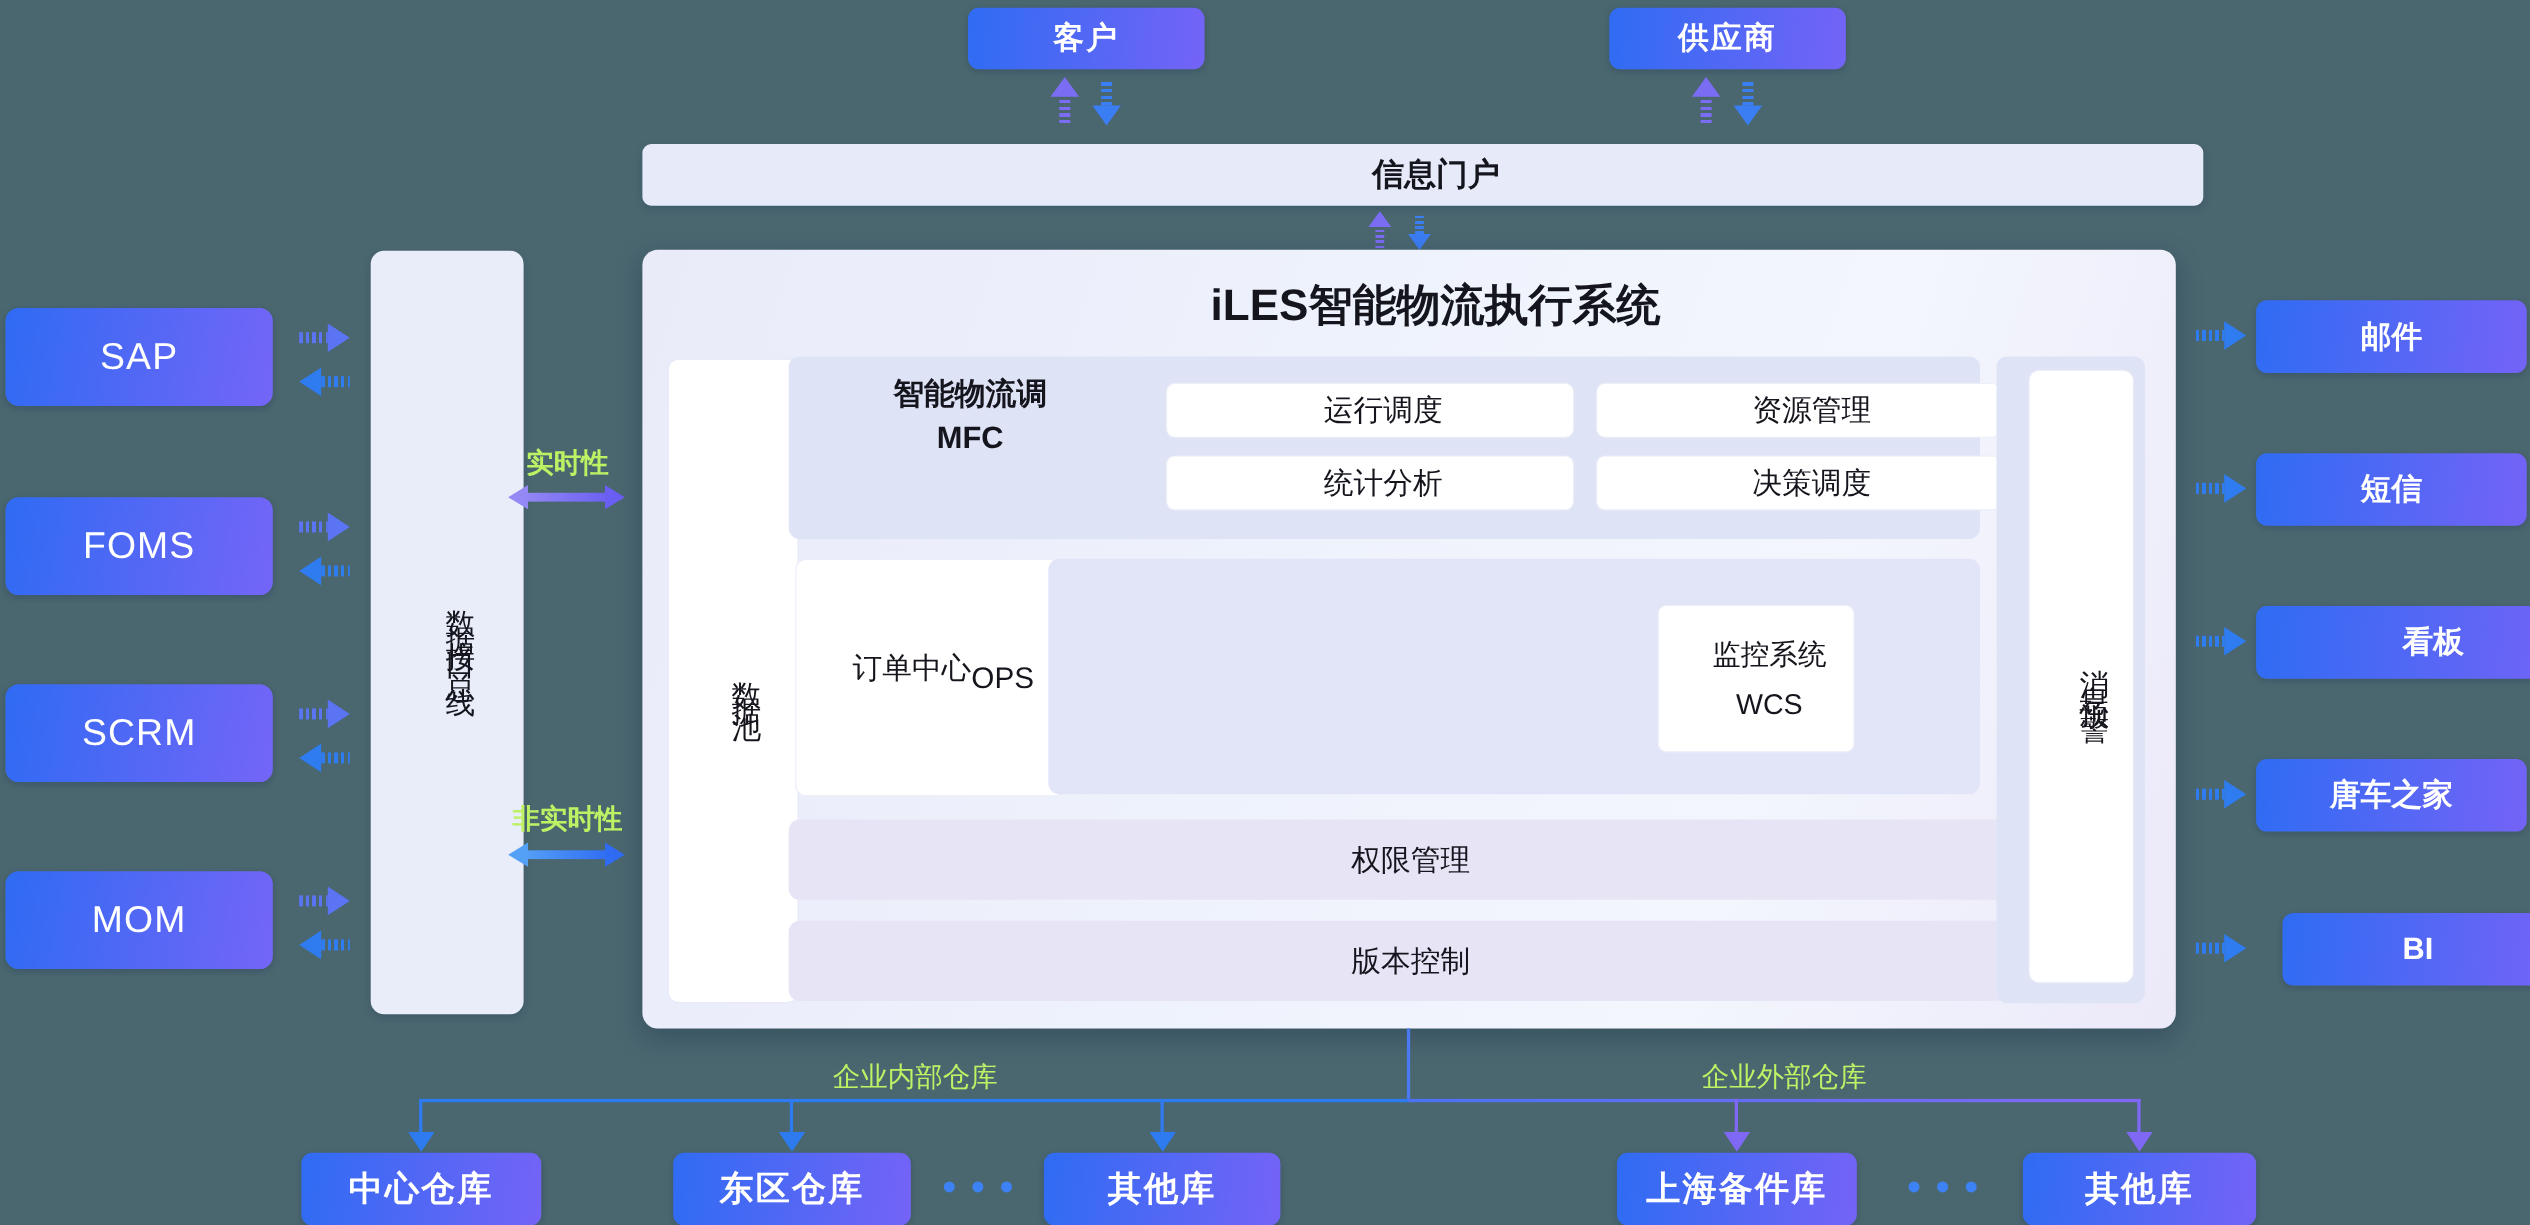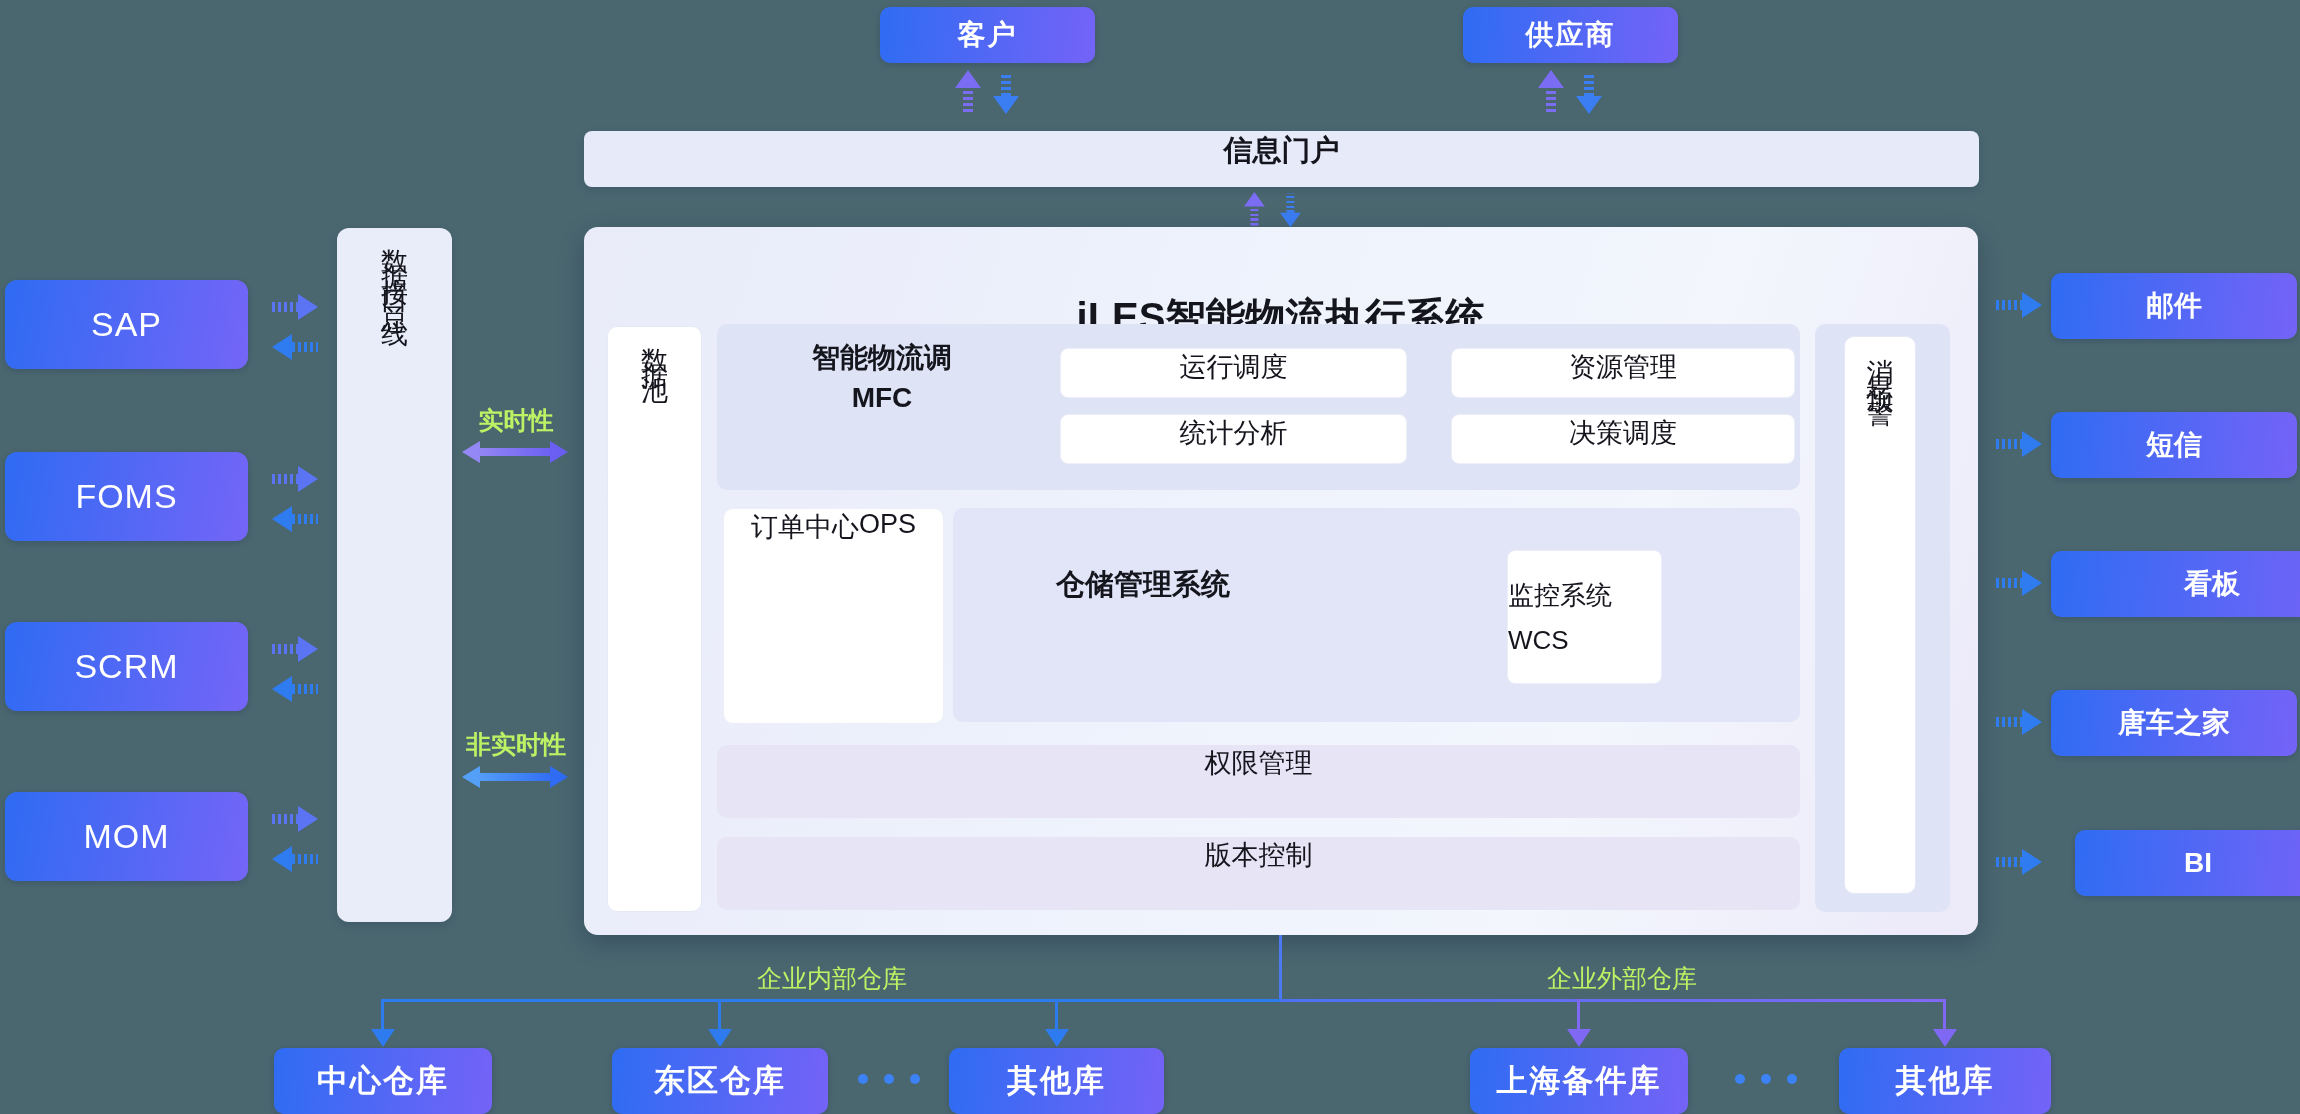--- a/index.html
+++ b/index.html
@@ -3,21 +3,21 @@
 <meta charset="utf-8">
 <style>
   html,body{margin:0;padding:0;}
   body{
     width:2300px;height:1114px;position:relative;overflow:hidden;
     background:var(--bg,#4a6770);
     font-family:"Liberation Sans","DejaVu Sans",sans-serif;
     color:#15151d;
   }
   .abs{position:absolute;}
-  .ctr{display:flex;justify-content:center;}
+  .ctr{display:flex;align-items:center;justify-content:center;padding-left:24px;}
 
   
   .gbox{
     background:linear-gradient(95deg,var(--g1,#2f6cf3) 0%,var(--g2,#7463f7) 100%);
     color:#fff;border-radius:10px;
     display:flex;align-items:center;justify-content:center;
     box-shadow:0 2px 6px rgba(10,20,60,.18);
   }
   .gbox span{font-weight:700;}
 
@@ -45,21 +45,21 @@
   .portal{
     left:584px;top:131px;width:1395px;height:56px;border-radius:8px;
     background:var(--portal_bg,#e7eaf8);font-size:29px;font-weight:700;
     box-shadow:0 3px 8px rgba(10,20,60,.15);
   }
   .mainbox{
     left:584px;top:227px;width:1394px;height:708px;border-radius:14px;
     background:linear-gradient(108deg,#e9ebf9 0%,#eef2fc 40%,#f3f6fd 72%,#ece9f9 100%);
     box-shadow:0 8px 24px rgba(10,25,55,.28);
   }
-  .main-title{left:584px;top:252px;width:1394px;height:50px;font-size:40px;font-weight:700;margin-top:38px;}
+  .main-title{left:584px;top:252px;width:1394px;height:50px;font-size:40px;font-weight:700;}
 
   .busbar{
     left:337px;top:228px;width:115px;height:694px;border-radius:12px;
     background:var(--bus_bg,#e9edf9);box-shadow:0 3px 8px rgba(10,20,60,.15);
   }
   .vtext{
     writing-mode:vertical-rl;text-orientation:upright;
     font-size:27px;font-weight:500;letter-spacing:14px;color:#15151d;
   }
 
@@ -280,21 +280,20 @@
   <span>决策调度</span>
 </div>
 
 <div class="abs ctr opsbox">
   <span class="l1">订单中心</span>
   <span>OPS</span>
 </div>
 
 <div class="abs panel wms-panel"></div>
 <div class="abs wms-label">
-  <span style="display:block;">仓储管理系统</span>
 </div>
 <div class="abs ctr wcsbox">
   <span class="l1">监控系统</span>
   <span>WCS</span>
 </div>
 
 <div class="abs ctr hbar perm">
   <span>权限管理</span>
 </div>
 <div class="abs ctr hbar vers">

